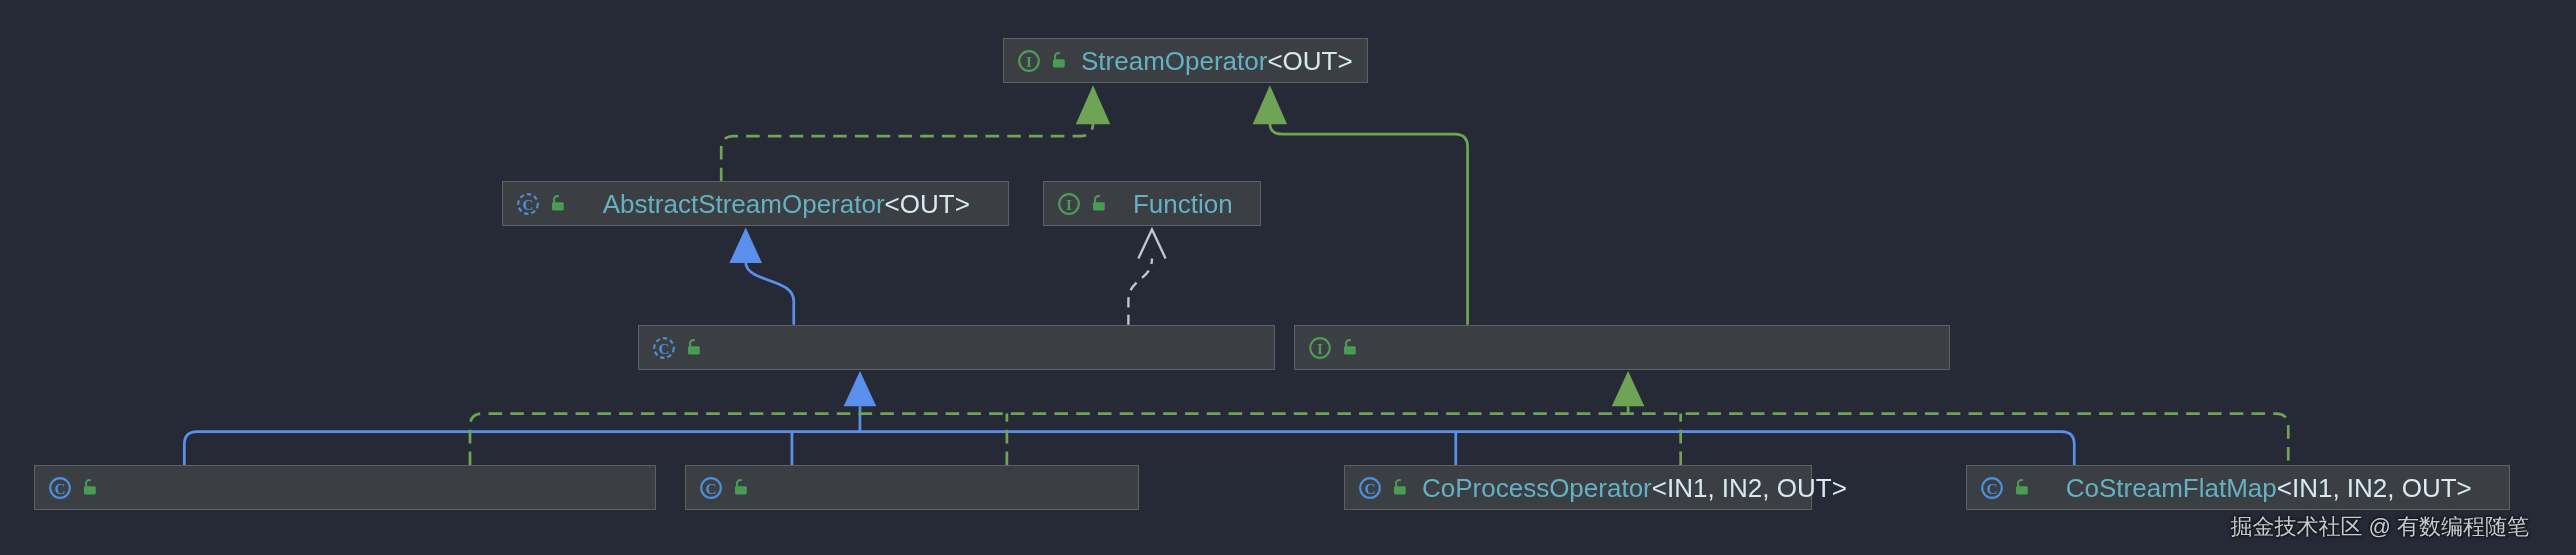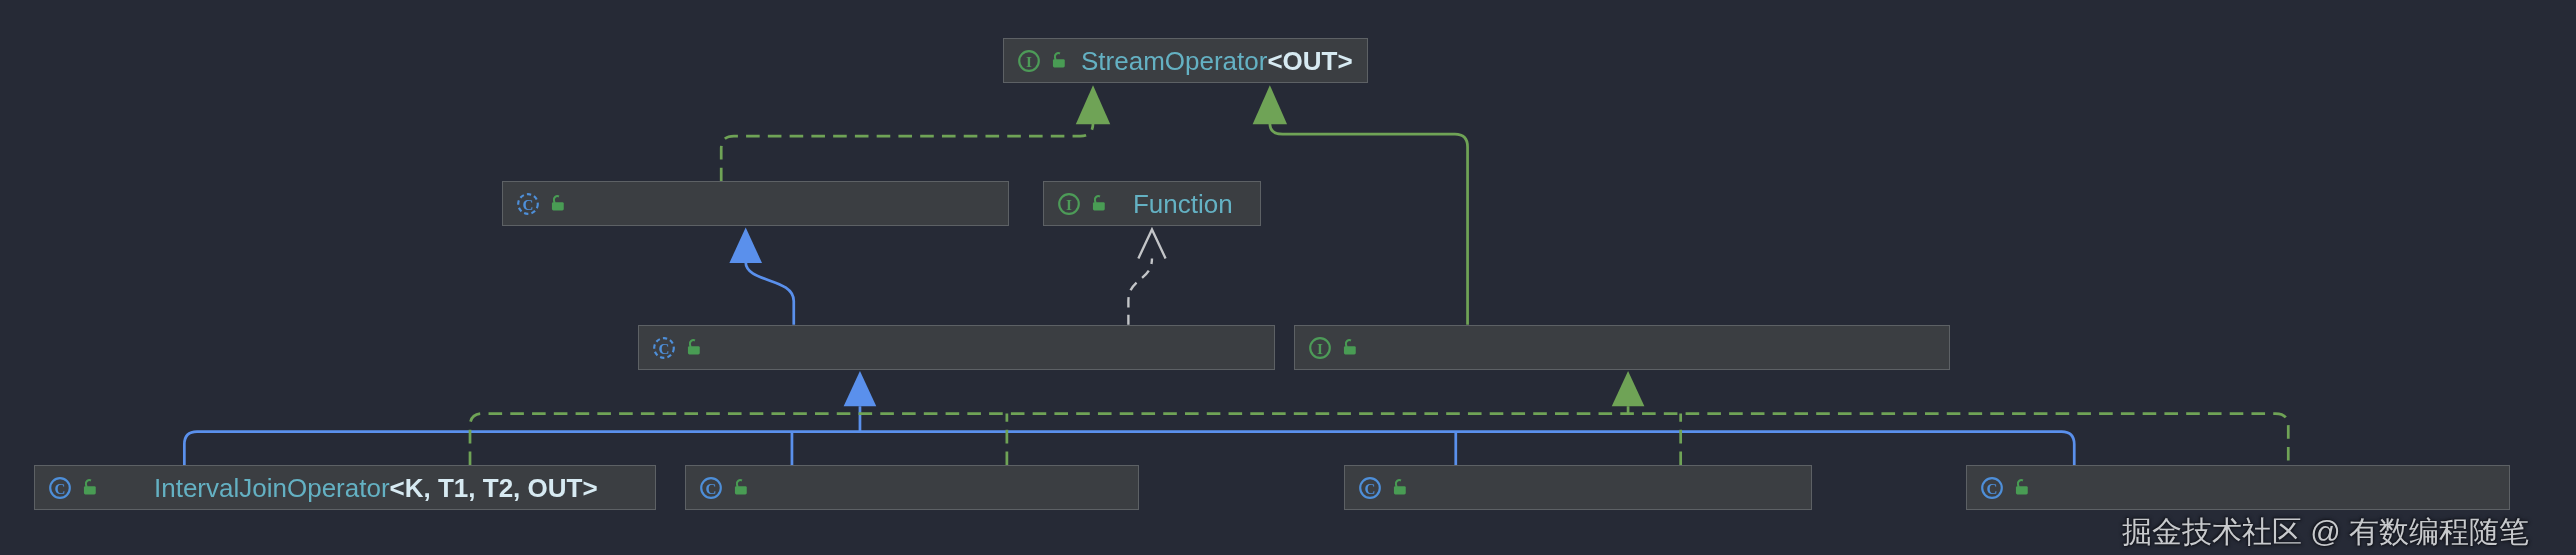--- a/index.html
+++ b/index.html
@@ -17,23 +17,23 @@
   .e-green{stroke:var(--c-green);}
   .e-green-d{stroke:var(--c-green);stroke-dasharray:15 9;}
   .e-gray-d{stroke:var(--c-gray);stroke-width:2.6;stroke-dasharray:11 8;}
   .a-blue{fill:var(--c-blue);stroke:none;}
   .a-green{fill:var(--c-green);stroke:none;}
   .a-gray{fill:none;stroke:var(--c-gray);stroke-width:2.6;}
   .node{position:absolute;height:45px;box-sizing:border-box;background:var(--node-fill);
         border:1.8px solid var(--node-border);display:flex;align-items:center;padding:0 11.8px;}
   .node .label{margin:0 auto;white-space:nowrap;font-size:26px;line-height:1;padding:0 3.6px;}
   .cname{color:var(--c-name);}
-  .gen{color:var(--c-gen);font-weight:bold;}
+  .gen{color:var(--c-gen);font-weight:normal;}
   .ricon{display:inline-flex;margin-right:7.3px;flex:none;}
-  .wm{position:absolute;top:512px;right:47px;font-size:30px;color:var(--c-wm);white-space:nowrap;
+  .wm{position:absolute;top:512px;right:47px;font-size:22px;color:var(--c-wm);white-space:nowrap;
       text-shadow:0 0 4.5px #15171e, 0.9px 0.9px 1.8px #15171e, -0.9px -0.9px 1.8px #15171e;}
 </style>
 </head>
 <body>
 
 <div id="canvas">
 
   <svg id="edges" xmlns="http://www.w3.org/2000/svg" viewBox="0 0 2840 612" width="2576" height="555">
 
     <path class="e e-green-d" d="M795 200 V164 Q795 150 809 150 H1191 Q1205 150 1205 136"></path>
@@ -79,20 +79,21 @@
      <circle cx="15" cy="15" r="11.3" fill="none" stroke="#4e8fd9" stroke-width="2.5" stroke-dasharray="5 3.6"></circle>
      <text x="15" y="21.5" text-anchor="middle" font-family="Liberation Serif, serif" font-weight="bold" font-size="17.5" fill="#4e8fd9">C</text>
         </svg>
       </span>
     <span class="ricon">
         <svg width="21" height="21" viewBox="0 0 24 24" xmlns="http://www.w3.org/2000/svg">
       <path d="M7 11 V8 A4 4 0 0 1 13.6 5" fill="none" stroke="#499c54" stroke-width="2.3" transform="rotate(-14 9 9)"></path>
       <rect x="4.5" y="10.5" width="13.5" height="9.5" rx="1.6" fill="#499c54"></rect>
         </svg>
       </span>
+    <span class="label"><span class="cname">AbstractStreamOperator</span><span class="gen">&lt;OUT&gt;</span></span>
   </div>
 
   <div class="node" style="left:1043px;top:181px;width:218px;">
     <span class="ricon">
         <svg width="26" height="26" viewBox="0 0 30 30" xmlns="http://www.w3.org/2000/svg">
      <circle cx="15" cy="15" r="11.3" fill="none" stroke="#4d9b58" stroke-width="2.5"></circle>
      <text x="15" y="21.5" text-anchor="middle" font-family="Liberation Serif, serif" font-weight="bold" font-size="17.5" fill="#4d9b58">I</text>
         </svg>
       </span>
     <span class="ricon">
@@ -140,21 +141,20 @@
      <circle cx="15" cy="15" r="11.3" fill="none" stroke="#4e8fd9" stroke-width="2.5"></circle>
      <text x="15" y="21.5" text-anchor="middle" font-family="Liberation Serif, serif" font-weight="bold" font-size="17.5" fill="#4e8fd9">C</text>
         </svg>
       </span>
     <span class="ricon">
         <svg width="21" height="21" viewBox="0 0 24 24" xmlns="http://www.w3.org/2000/svg">
       <path d="M7 11 V8 A4 4 0 0 1 13.6 5" fill="none" stroke="#499c54" stroke-width="2.3" transform="rotate(-14 9 9)"></path>
       <rect x="4.5" y="10.5" width="13.5" height="9.5" rx="1.6" fill="#499c54"></rect>
         </svg>
       </span>
-    <span class="label"><span class="cname">IntervalJoinOperator</span><span class="gen">&lt;K, T1, T2, OUT&gt;</span></span>
   </div>
 
   <div class="node" style="left:685px;top:465px;width:454px;">
     <span class="ricon">
         <svg width="26" height="26" viewBox="0 0 30 30" xmlns="http://www.w3.org/2000/svg">
      <circle cx="15" cy="15" r="11.3" fill="none" stroke="#4e8fd9" stroke-width="2.5"></circle>
      <text x="15" y="21.5" text-anchor="middle" font-family="Liberation Serif, serif" font-weight="bold" font-size="17.5" fill="#4e8fd9">C</text>
         </svg>
       </span>
     <span class="ricon">
@@ -171,32 +171,34 @@
      <circle cx="15" cy="15" r="11.3" fill="none" stroke="#4e8fd9" stroke-width="2.5"></circle>
      <text x="15" y="21.5" text-anchor="middle" font-family="Liberation Serif, serif" font-weight="bold" font-size="17.5" fill="#4e8fd9">C</text>
         </svg>
       </span>
     <span class="ricon">
         <svg width="21" height="21" viewBox="0 0 24 24" xmlns="http://www.w3.org/2000/svg">
       <path d="M7 11 V8 A4 4 0 0 1 13.6 5" fill="none" stroke="#499c54" stroke-width="2.3" transform="rotate(-14 9 9)"></path>
       <rect x="4.5" y="10.5" width="13.5" height="9.5" rx="1.6" fill="#499c54"></rect>
         </svg>
       </span>
+    <span class="label"><span class="cname">CoProcessOperator</span><span class="gen">&lt;IN1, IN2, OUT&gt;</span></span>
   </div>
 
   <div class="node" style="left:1966px;top:465px;width:544px;">
     <span class="ricon">
         <svg width="26" height="26" viewBox="0 0 30 30" xmlns="http://www.w3.org/2000/svg">
      <circle cx="15" cy="15" r="11.3" fill="none" stroke="#4e8fd9" stroke-width="2.5"></circle>
      <text x="15" y="21.5" text-anchor="middle" font-family="Liberation Serif, serif" font-weight="bold" font-size="17.5" fill="#4e8fd9">C</text>
         </svg>
       </span>
     <span class="ricon">
         <svg width="21" height="21" viewBox="0 0 24 24" xmlns="http://www.w3.org/2000/svg">
       <path d="M7 11 V8 A4 4 0 0 1 13.6 5" fill="none" stroke="#499c54" stroke-width="2.3" transform="rotate(-14 9 9)"></path>
       <rect x="4.5" y="10.5" width="13.5" height="9.5" rx="1.6" fill="#499c54"></rect>
         </svg>
       </span>
+    <span class="label"><span class="cname">CoStreamFlatMap</span><span class="gen">&lt;IN1, IN2, OUT&gt;</span></span>
   </div>
 
   <div class="wm">掘金技术社区 @ 有数编程随笔</div>
 </div>
 
 
 </body></html>

